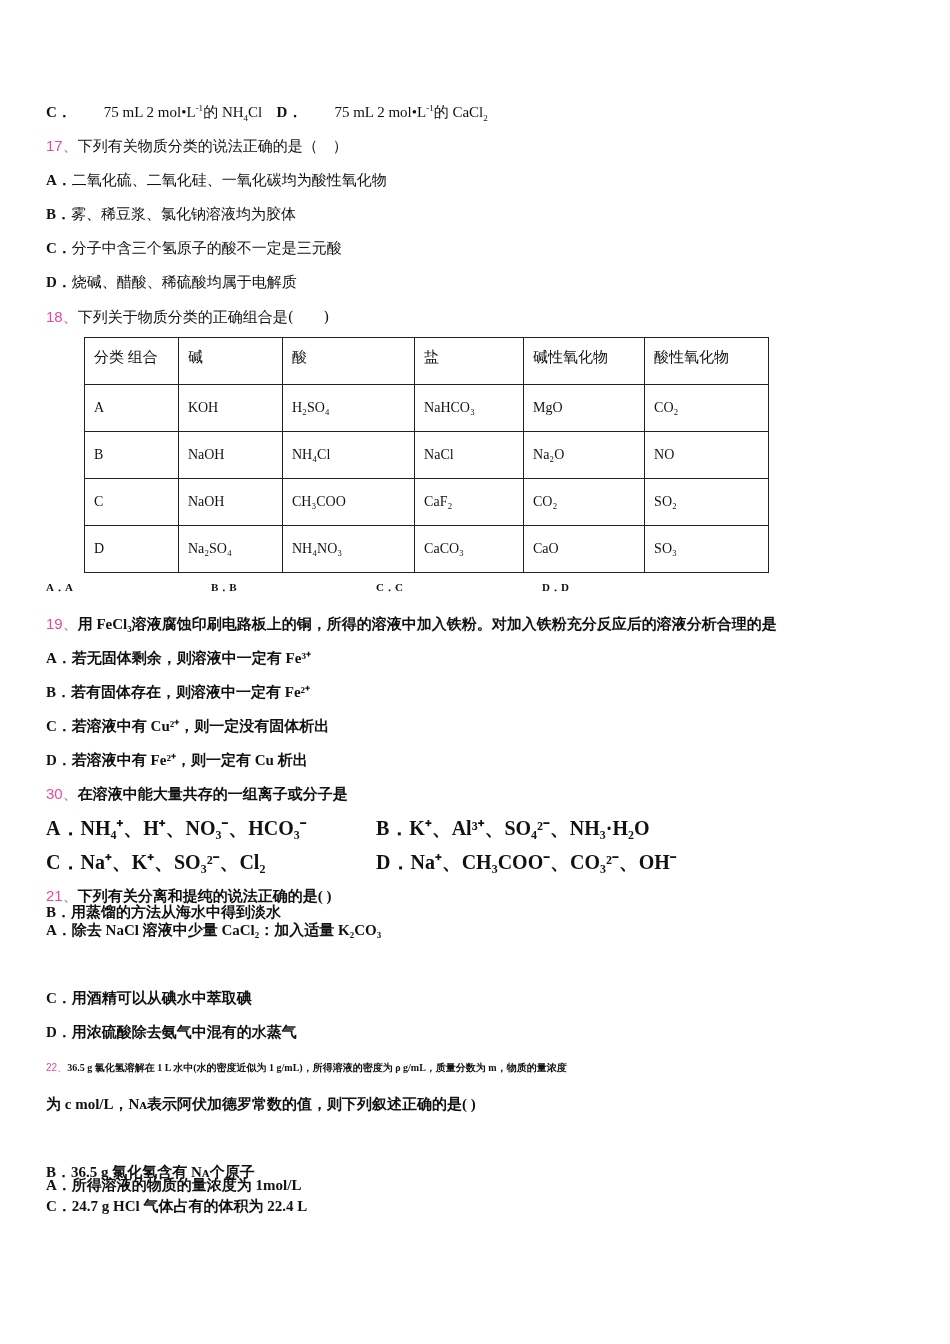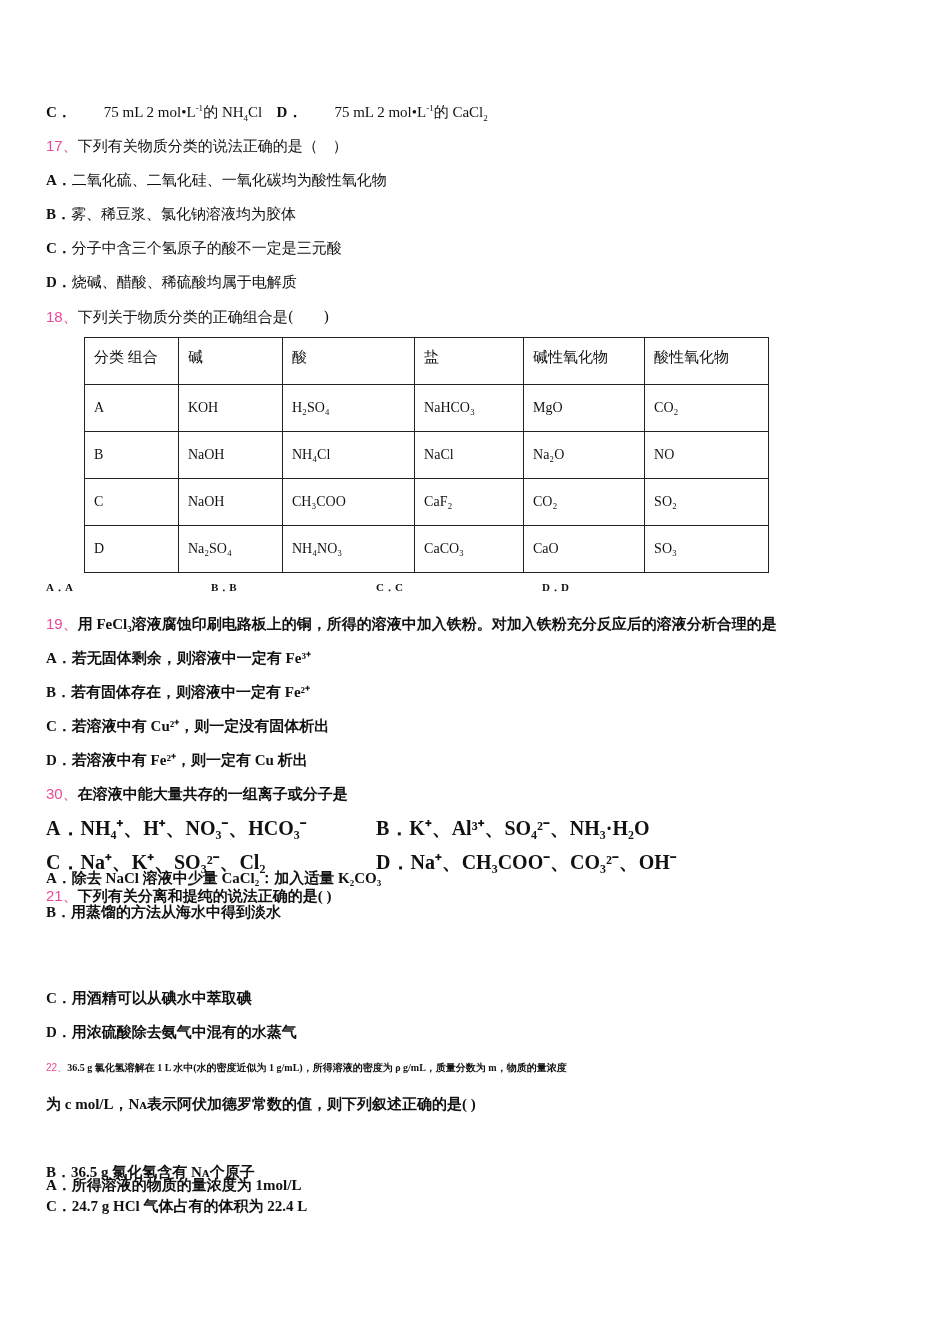--- a/index.html
+++ b/index.html
@@ -119,21 +119,21 @@
   <span class="qnum">30、</span><span class="b">在溶液中能大量共存的一组离子或分子是</span>
 </div>
 <div class="half" style="left:46px; top:818px;"><span class="opt">A．</span><span class="b">NH₄⁺、H⁺、NO₃⁻、HCO₃⁻</span></div>
 <div class="half" style="left:376px; top:818px;"><span class="opt">B．</span><span class="b">K⁺、Al³⁺、SO₄²⁻、NH₃·H₂O</span></div>
 <div class="half" style="left:46px; top:852px;"><span class="opt">C．</span><span class="b">Na⁺、K⁺、SO₃²⁻、Cl₂</span></div>
 <div class="half" style="left:376px; top:852px;"><span class="opt">D．</span><span class="b">Na⁺、CH₃COO⁻、CO₃²⁻、OH⁻</span></div>
 
 <div class="line" style="top:886px;">
   <span class="qnum">21、</span><span class="b">下列有关分离和提纯的说法正确的是( )</span>
 </div>
-<div class="line" style="top:868px;"><span class="opt">A．</span><span class="b">除去 NaCl 溶液中少量 CaCl₂：加入适量 K₂CO₃</span></div>
+<div class="line" style="top:920px;"><span class="opt">A．</span><span class="b">除去 NaCl 溶液中少量 CaCl₂：加入适量 K₂CO₃</span></div>
 <div class="line" style="top:902px;"><span class="opt">B．</span><span class="b">用蒸馏的方法从海水中得到淡水</span></div>
 <div class="line" style="top:988px;"><span class="opt">C．</span><span class="b">用酒精可以从碘水中萃取碘</span></div>
 <div class="line" style="top:1022px;"><span class="opt">D．</span><span class="b">用浓硫酸除去氨气中混有的水蒸气</span></div>
 
 <div class="line" style="top:1058px; font-size:10px;">
   <span class="qnum">22、</span><span class="b">36.5 g 氯化氢溶解在 1 L 水中(水的密度近似为 1 g/mL)，所得溶液的密度为 ρ g/mL，质量分数为 m，物质的量浓度</span>
 </div>
 <div class="line" style="top:1094px;">
   <span class="b">为 c mol/L，Nᴀ表示阿伏加德罗常数的值，则下列叙述正确的是( )</span>
 </div>

